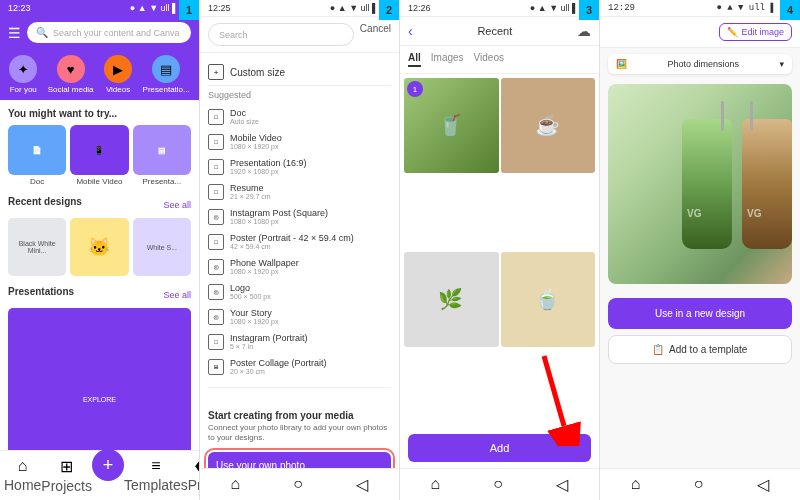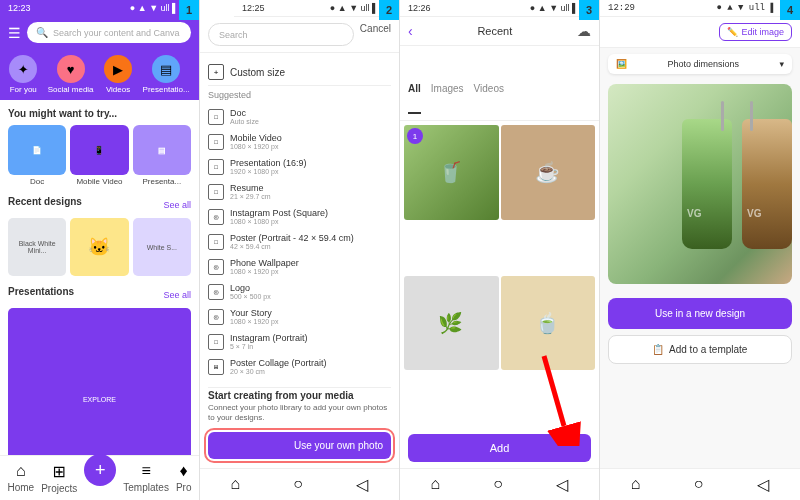--- a/index.html
+++ b/index.html
@@ -158,21 +158,21 @@
       justify-content: space-around;
       padding: 6px 4px;
     }
     .bottom-nav-item {
       display: flex;
       flex-direction: column;
       align-items: center;
       gap: 2px;
     }
     .bottom-nav-label {
-      font-size: 10px;
+      font-size: 14px;
       color: #555;
     }
     .add-btn {
       width: 32px;
       height: 32px;
       border-radius: 50%;
       background: #7c3aed;
       color: white;
       display: flex;
       align-items: center;
@@ -205,21 +205,20 @@
     }
 
     .p2-status-bar {
       background: #fff;
       color: #333;
       font-size: 9px;
       padding: 3px 8px;
       display: flex;
       justify-content: space-between;
       border-bottom: 1px solid #eee;
-      margin-left: 34px;
     }
 
     .p2-search-row {
       display: flex;
       gap: 6px;
       padding: 6px 8px;
       border-bottom: 1px solid #eee;
     }
     .p2-search-field {
       flex: 1;
@@ -287,21 +286,21 @@
       font-size: 9px;
       color: #333;
     }
     .p2-item-sub {
       font-size: 7px;
       color: #999;
     }
 
     .p2-media-section {
       margin-top: 8px;
-      padding-top: 2px;
+      padding-top: 22px;
       border-top: 1px solid #eee;
     }
     .p2-media-title {
       font-size: 10px;
       font-weight: 600;
       color: #333;
       margin-bottom: 2px;
     }
     .p2-media-desc {
       font-size: 8px;
@@ -311,21 +310,21 @@
     }
     .p2-use-photo-btn {
       display: block;
       width: 100%;
       background: #7c3aed;
       color: white;
       border: none;
       border-radius: 6px;
       padding: 8px;
       font-size: 10px;
-      text-align: right;
+      text-align: left;
       font-weight: 500;
       outline: 2px solid #f87171;
       outline-offset: 2px;
     }
 
     .p2-bottom-nav {
       background: white;
       border-top: 1px solid #eee;
       display: flex;
       justify-content: space-around;
@@ -372,22 +371,21 @@
 
     .p3-filter-tabs {
       display: flex;
       padding: 6px 8px;
       gap: 10px;
       border-bottom: 1px solid #eee;
     }
     .p3-tab {
       font-size: 10px;
       color: #888;
-      padding-bottom: 18px;
-      margin-top: 31px;
+      padding-bottom: 2px;
     }
     .p3-tab.active {
       color: #333;
       font-weight: 600;
       border-bottom: 2px solid #333;
     }
 
     .p3-photos-grid {
       display: grid;
       grid-template-columns: repeat(2, 1fr);

